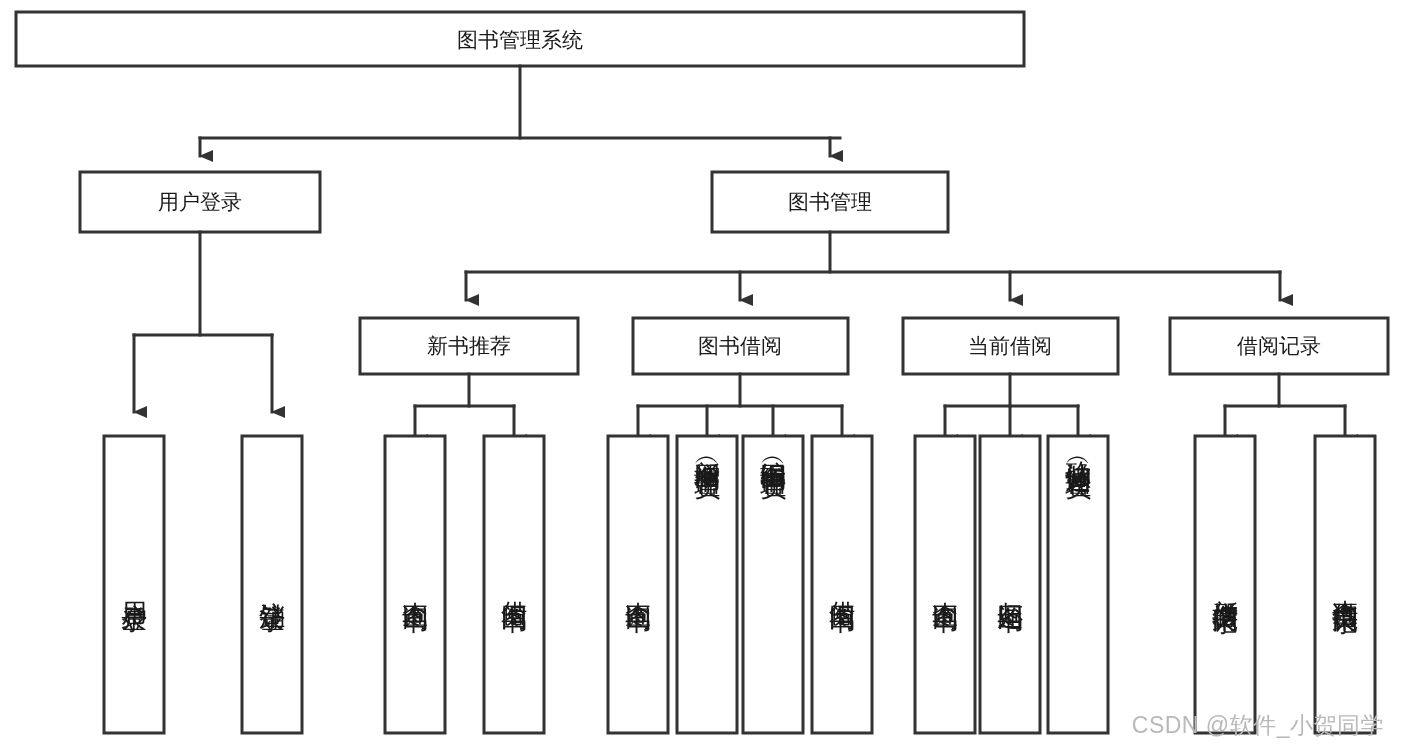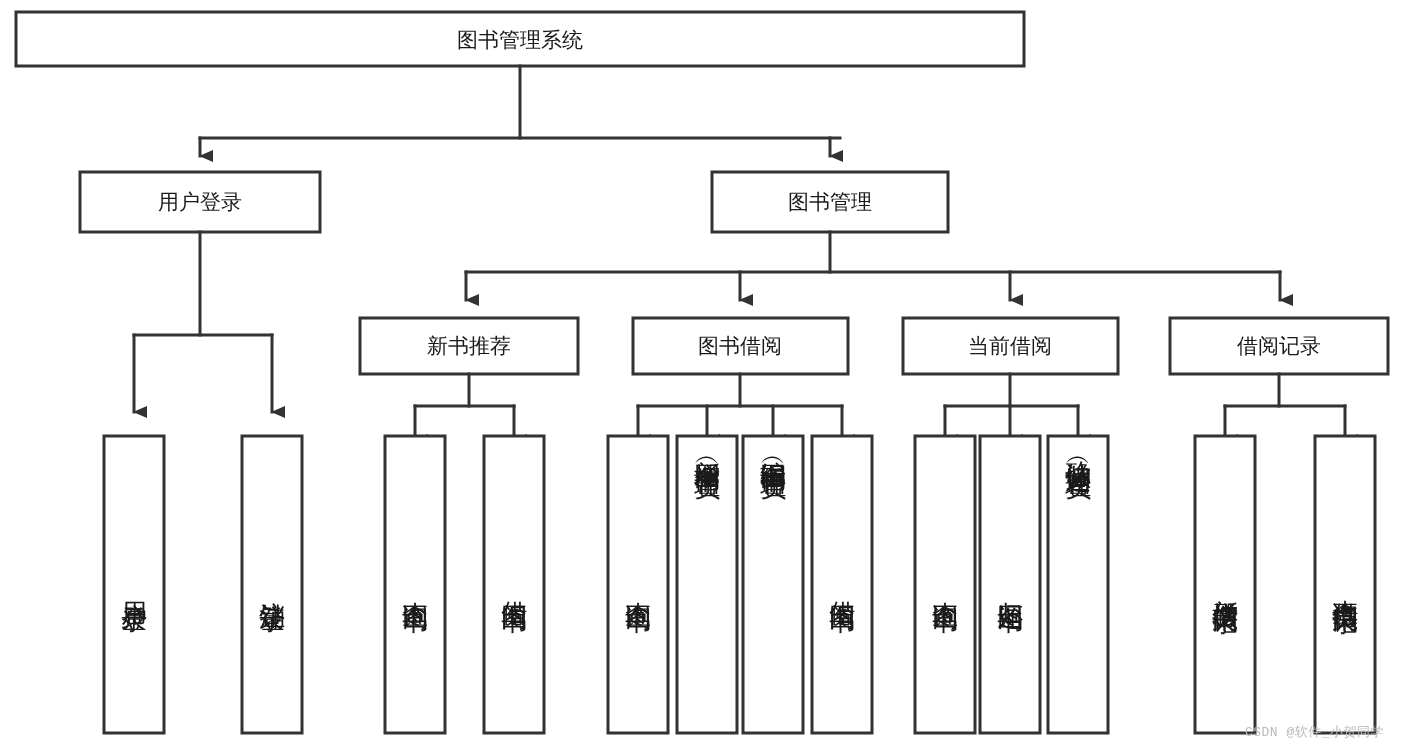--- a/index.html
+++ b/index.html
@@ -64,22 +64,22 @@
     line-height: 1.06;
     color: #1a1a1a;
     letter-spacing: 2px;
     white-space: nowrap;
     text-align: center;
   }
   #watermark {
     position: absolute;
     right: 8px;
     bottom: 6px;
-    font-family: Liberation Mono, monospace;
-    font-size: 13px;
+    font-family: Liberation Sans, sans-serif;
+    font-size: 23px;
     color: #b9b9b9;
     letter-spacing: 0.5px;
     user-select: none;
     pointer-events: none;
     white-space: nowrap;
   }
 </style>
 </head>
 <body>
 

